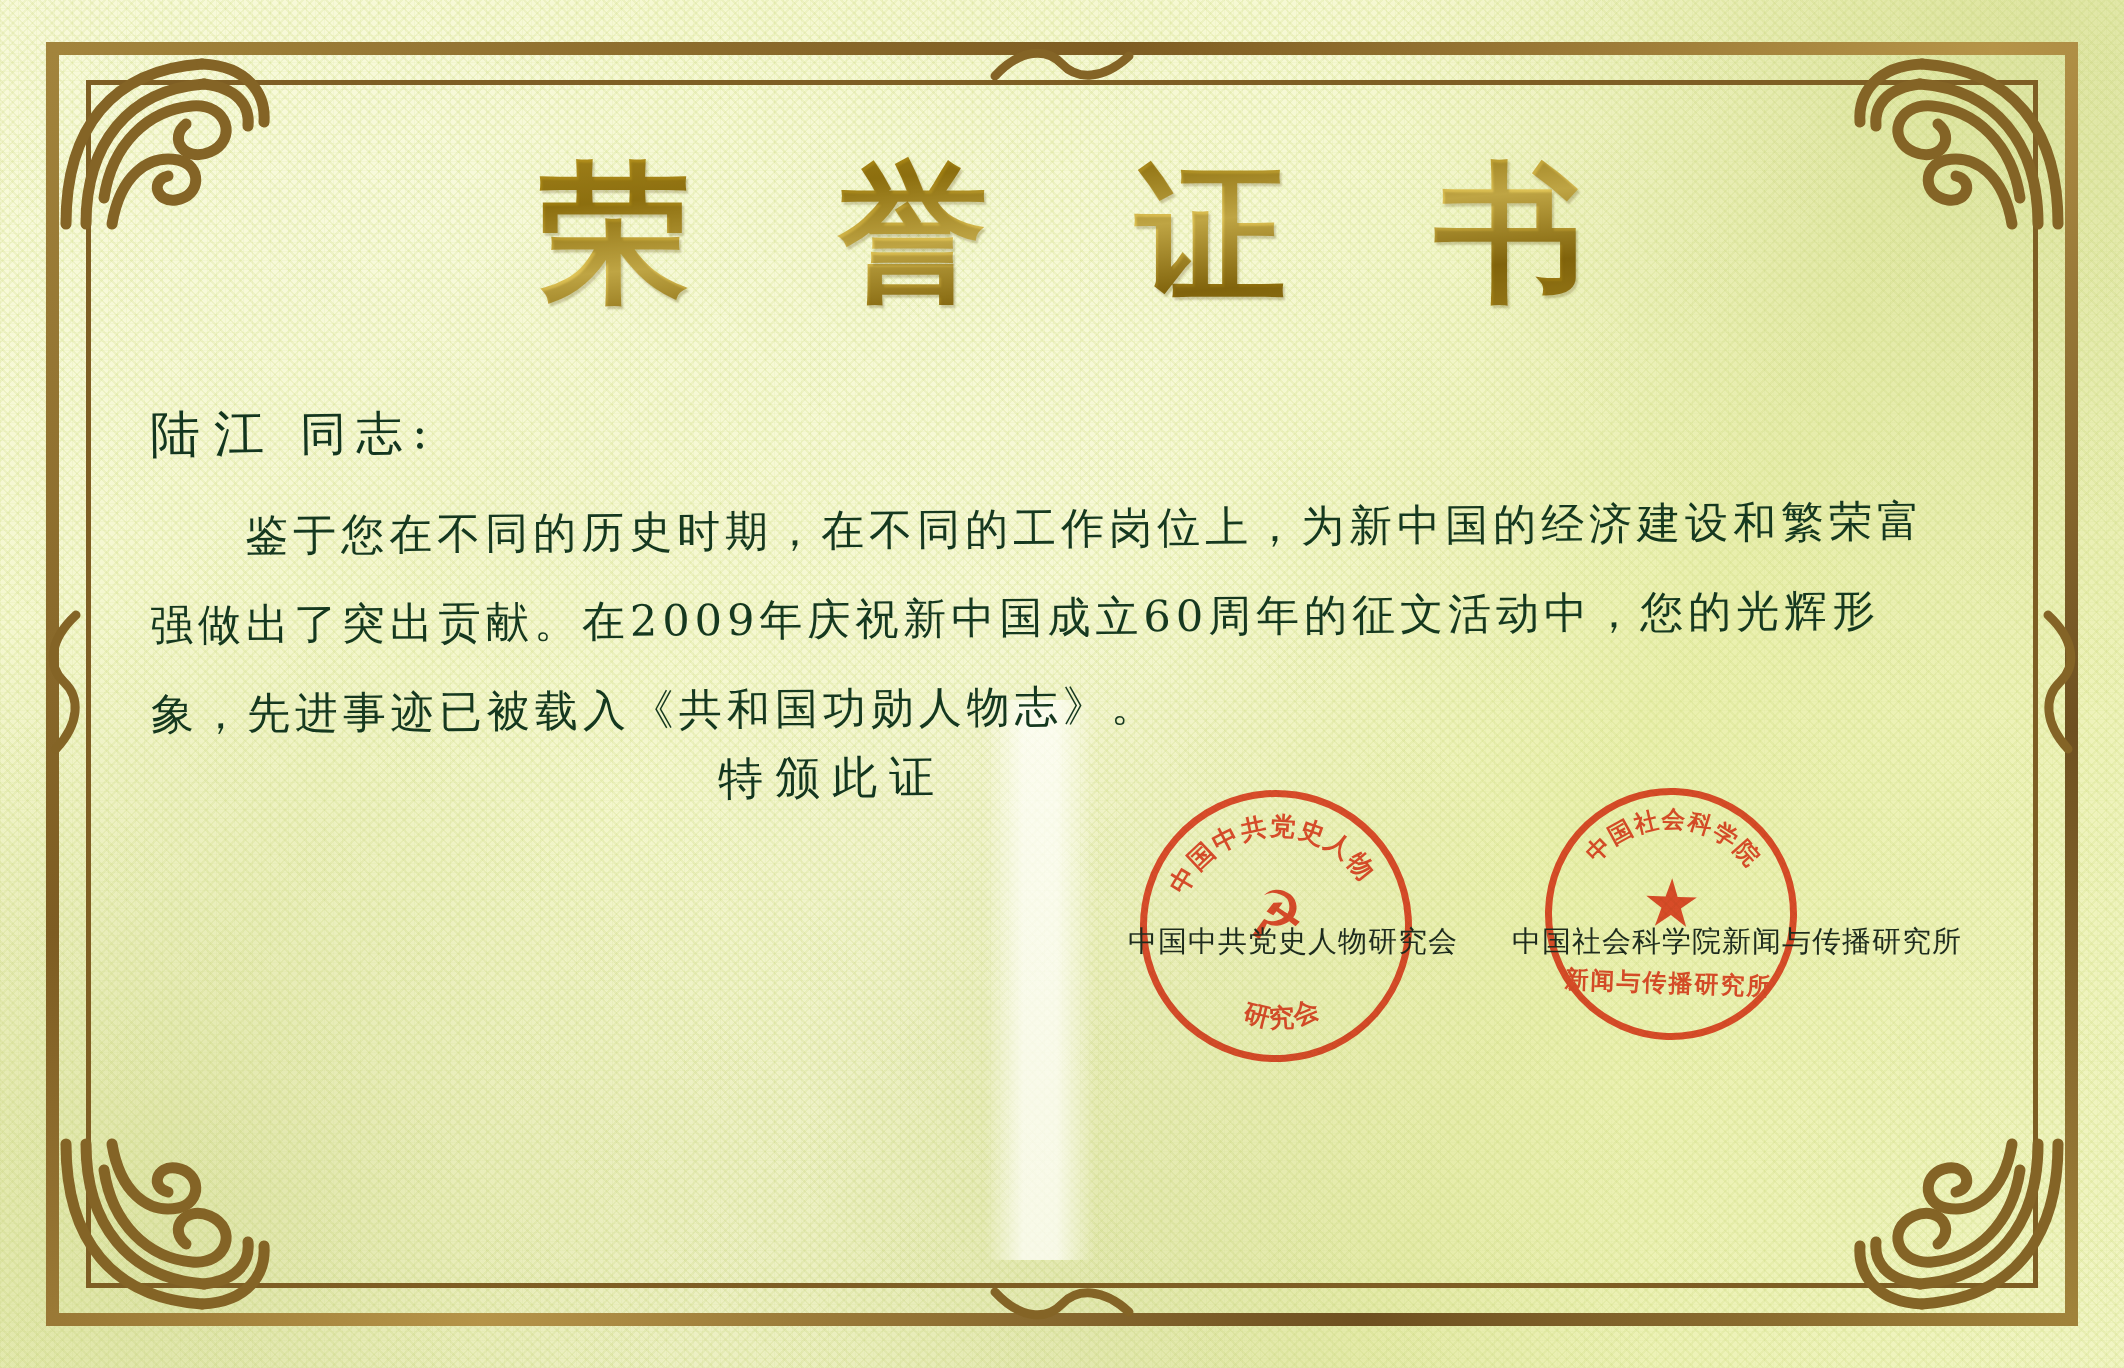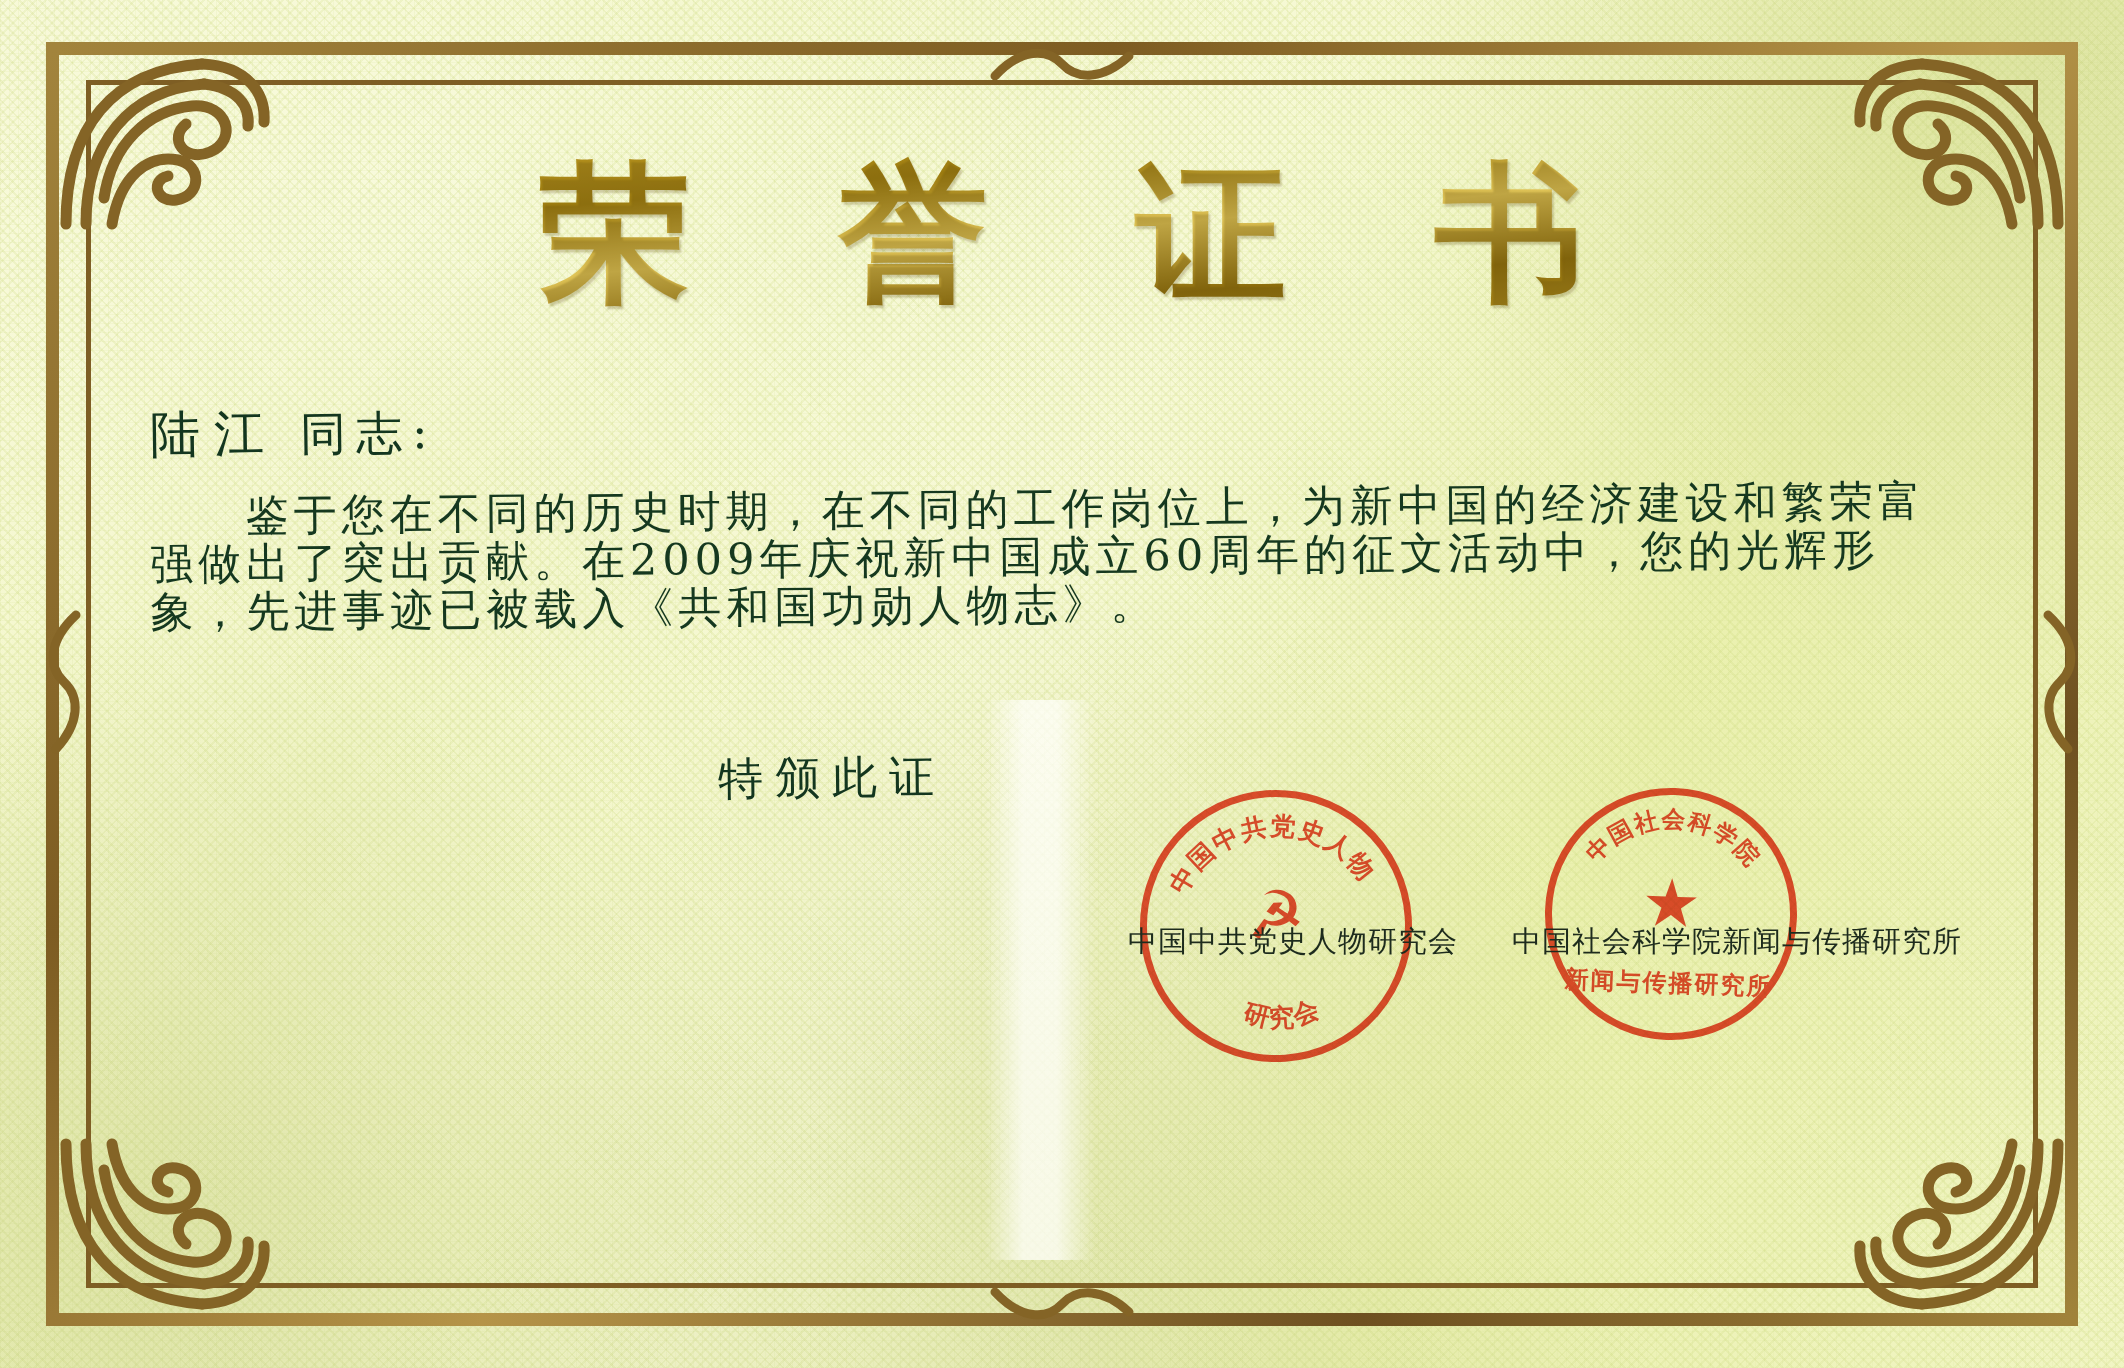--- a/index.html
+++ b/index.html
@@ -136,21 +136,21 @@
     padding-right: 22px;
     letter-spacing: 14px;
   }
 
   #body-text {
     position: absolute;
     left: 150px;
     top: 492px;
     width: 1790px;
     font-size: 43px;
-    line-height: 48px;
+    line-height: 89px;
     letter-spacing: 5px;
     color: #15381f;
   }
   #body-text p {
     margin: 0;
     text-indent: 96px;
     transform: rotate(-0.5deg);
     transform-origin: left center;
   }
 

